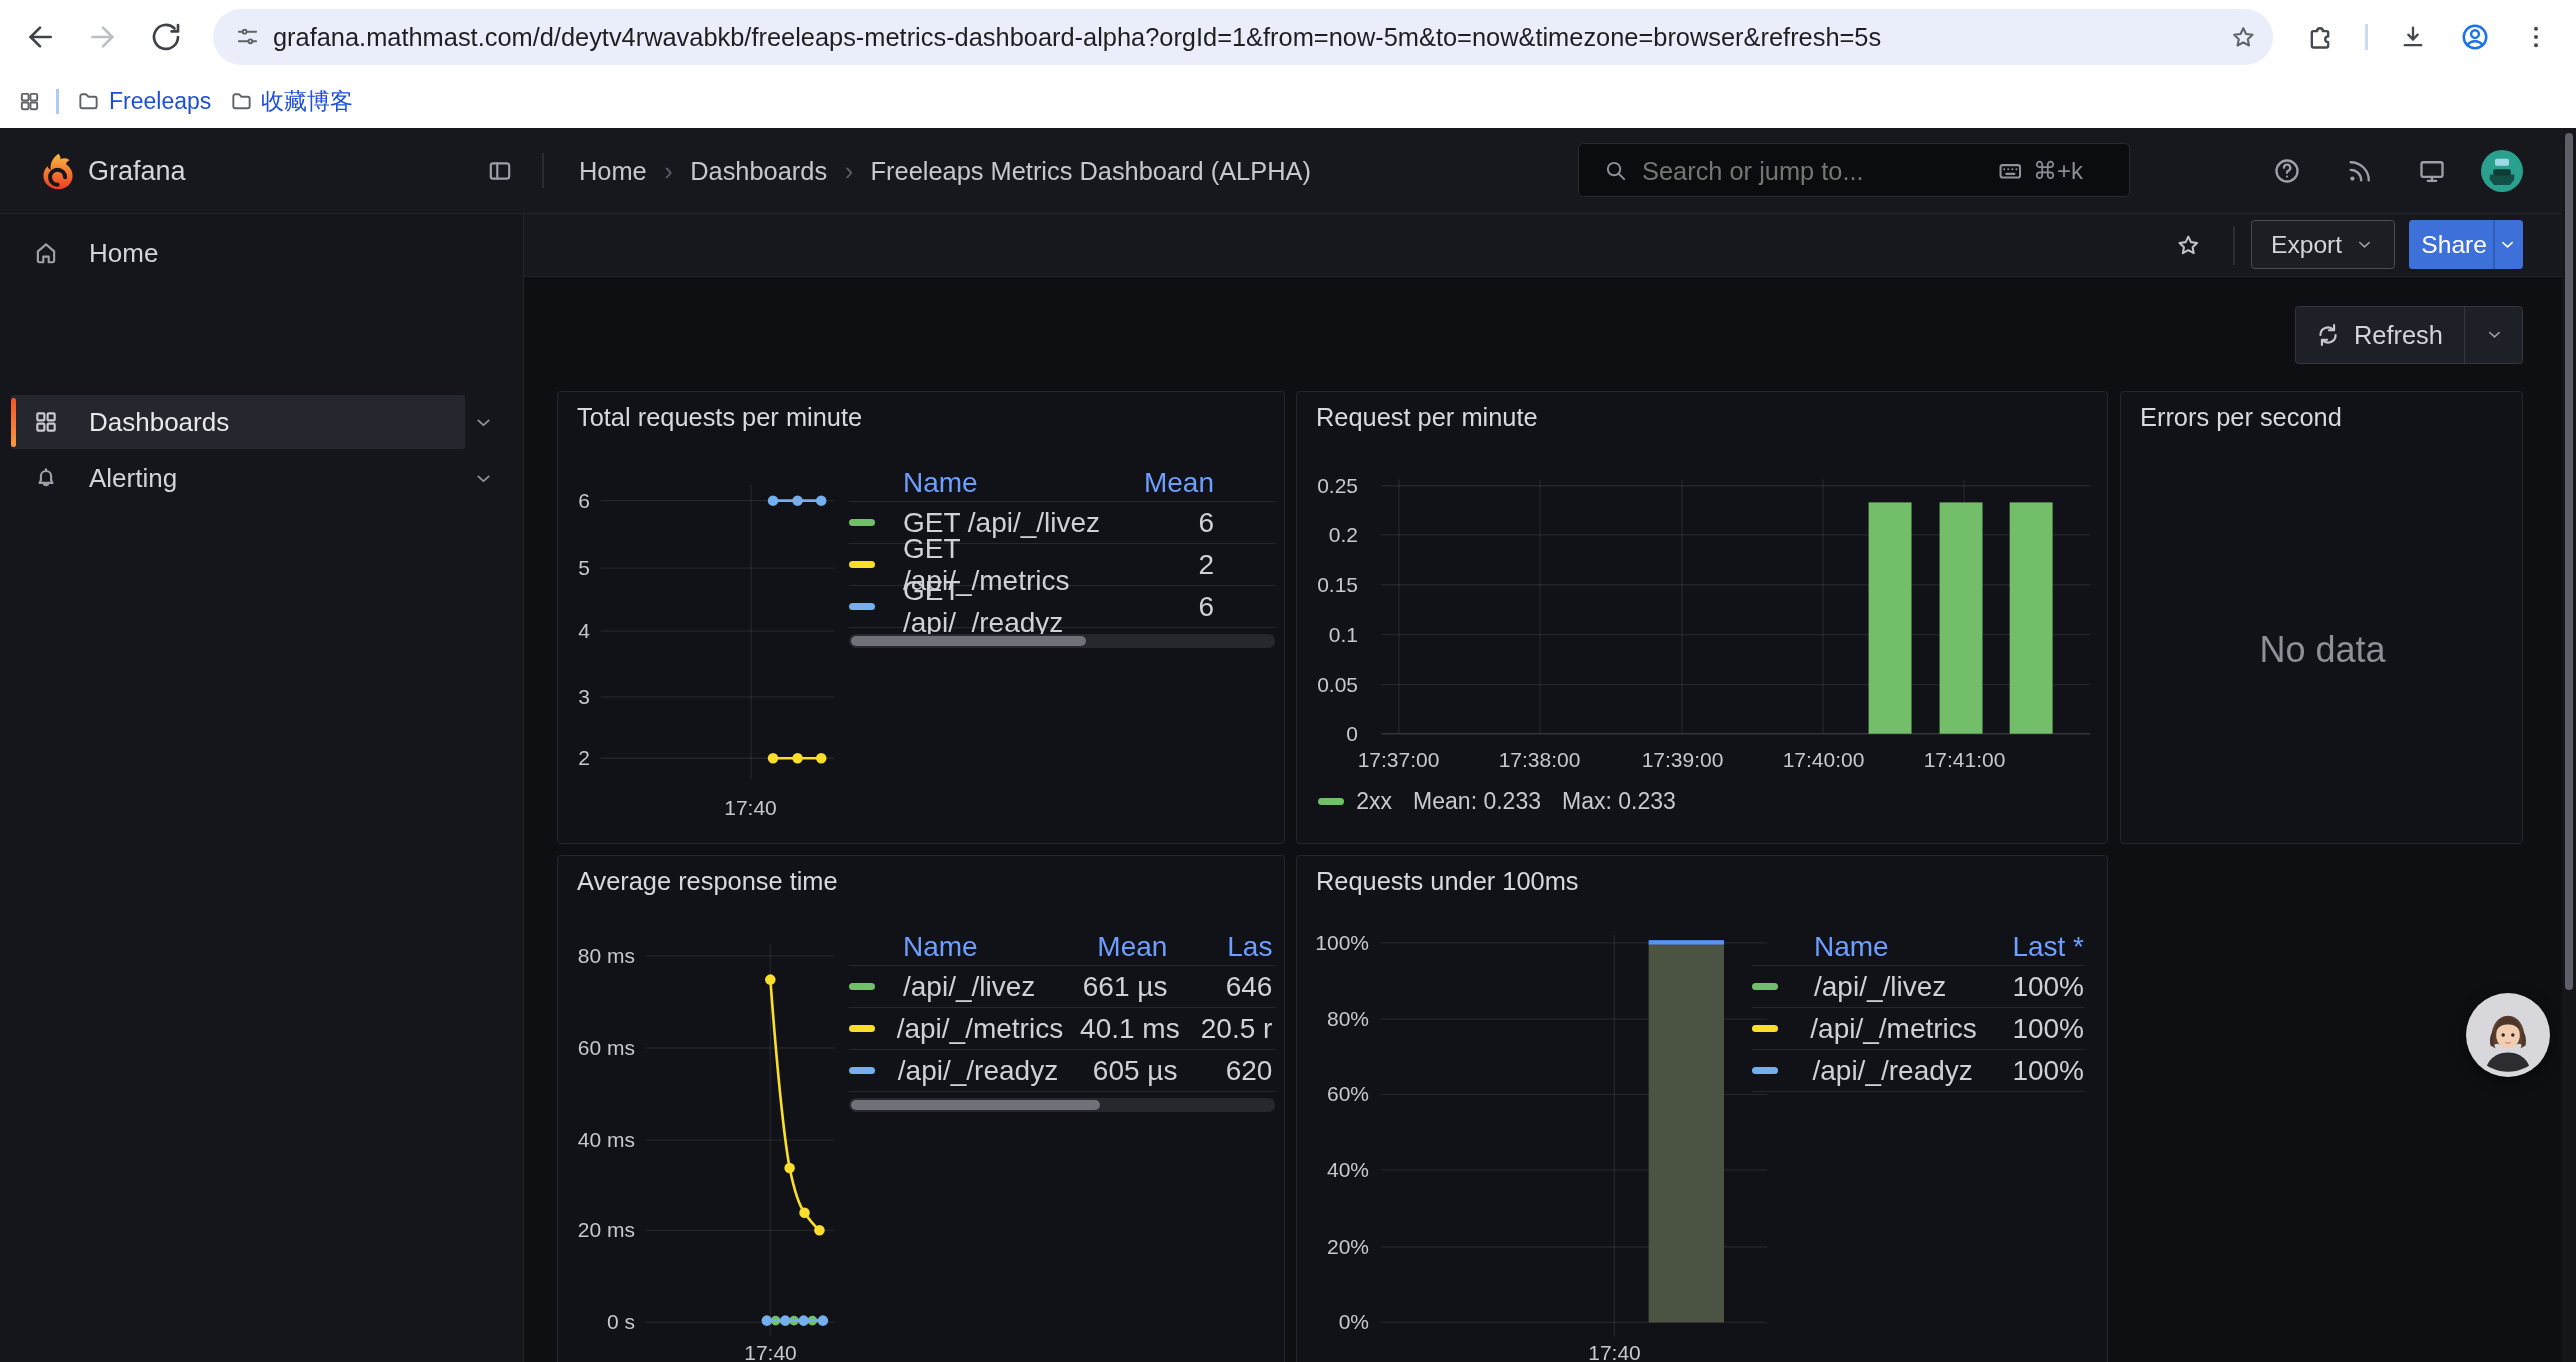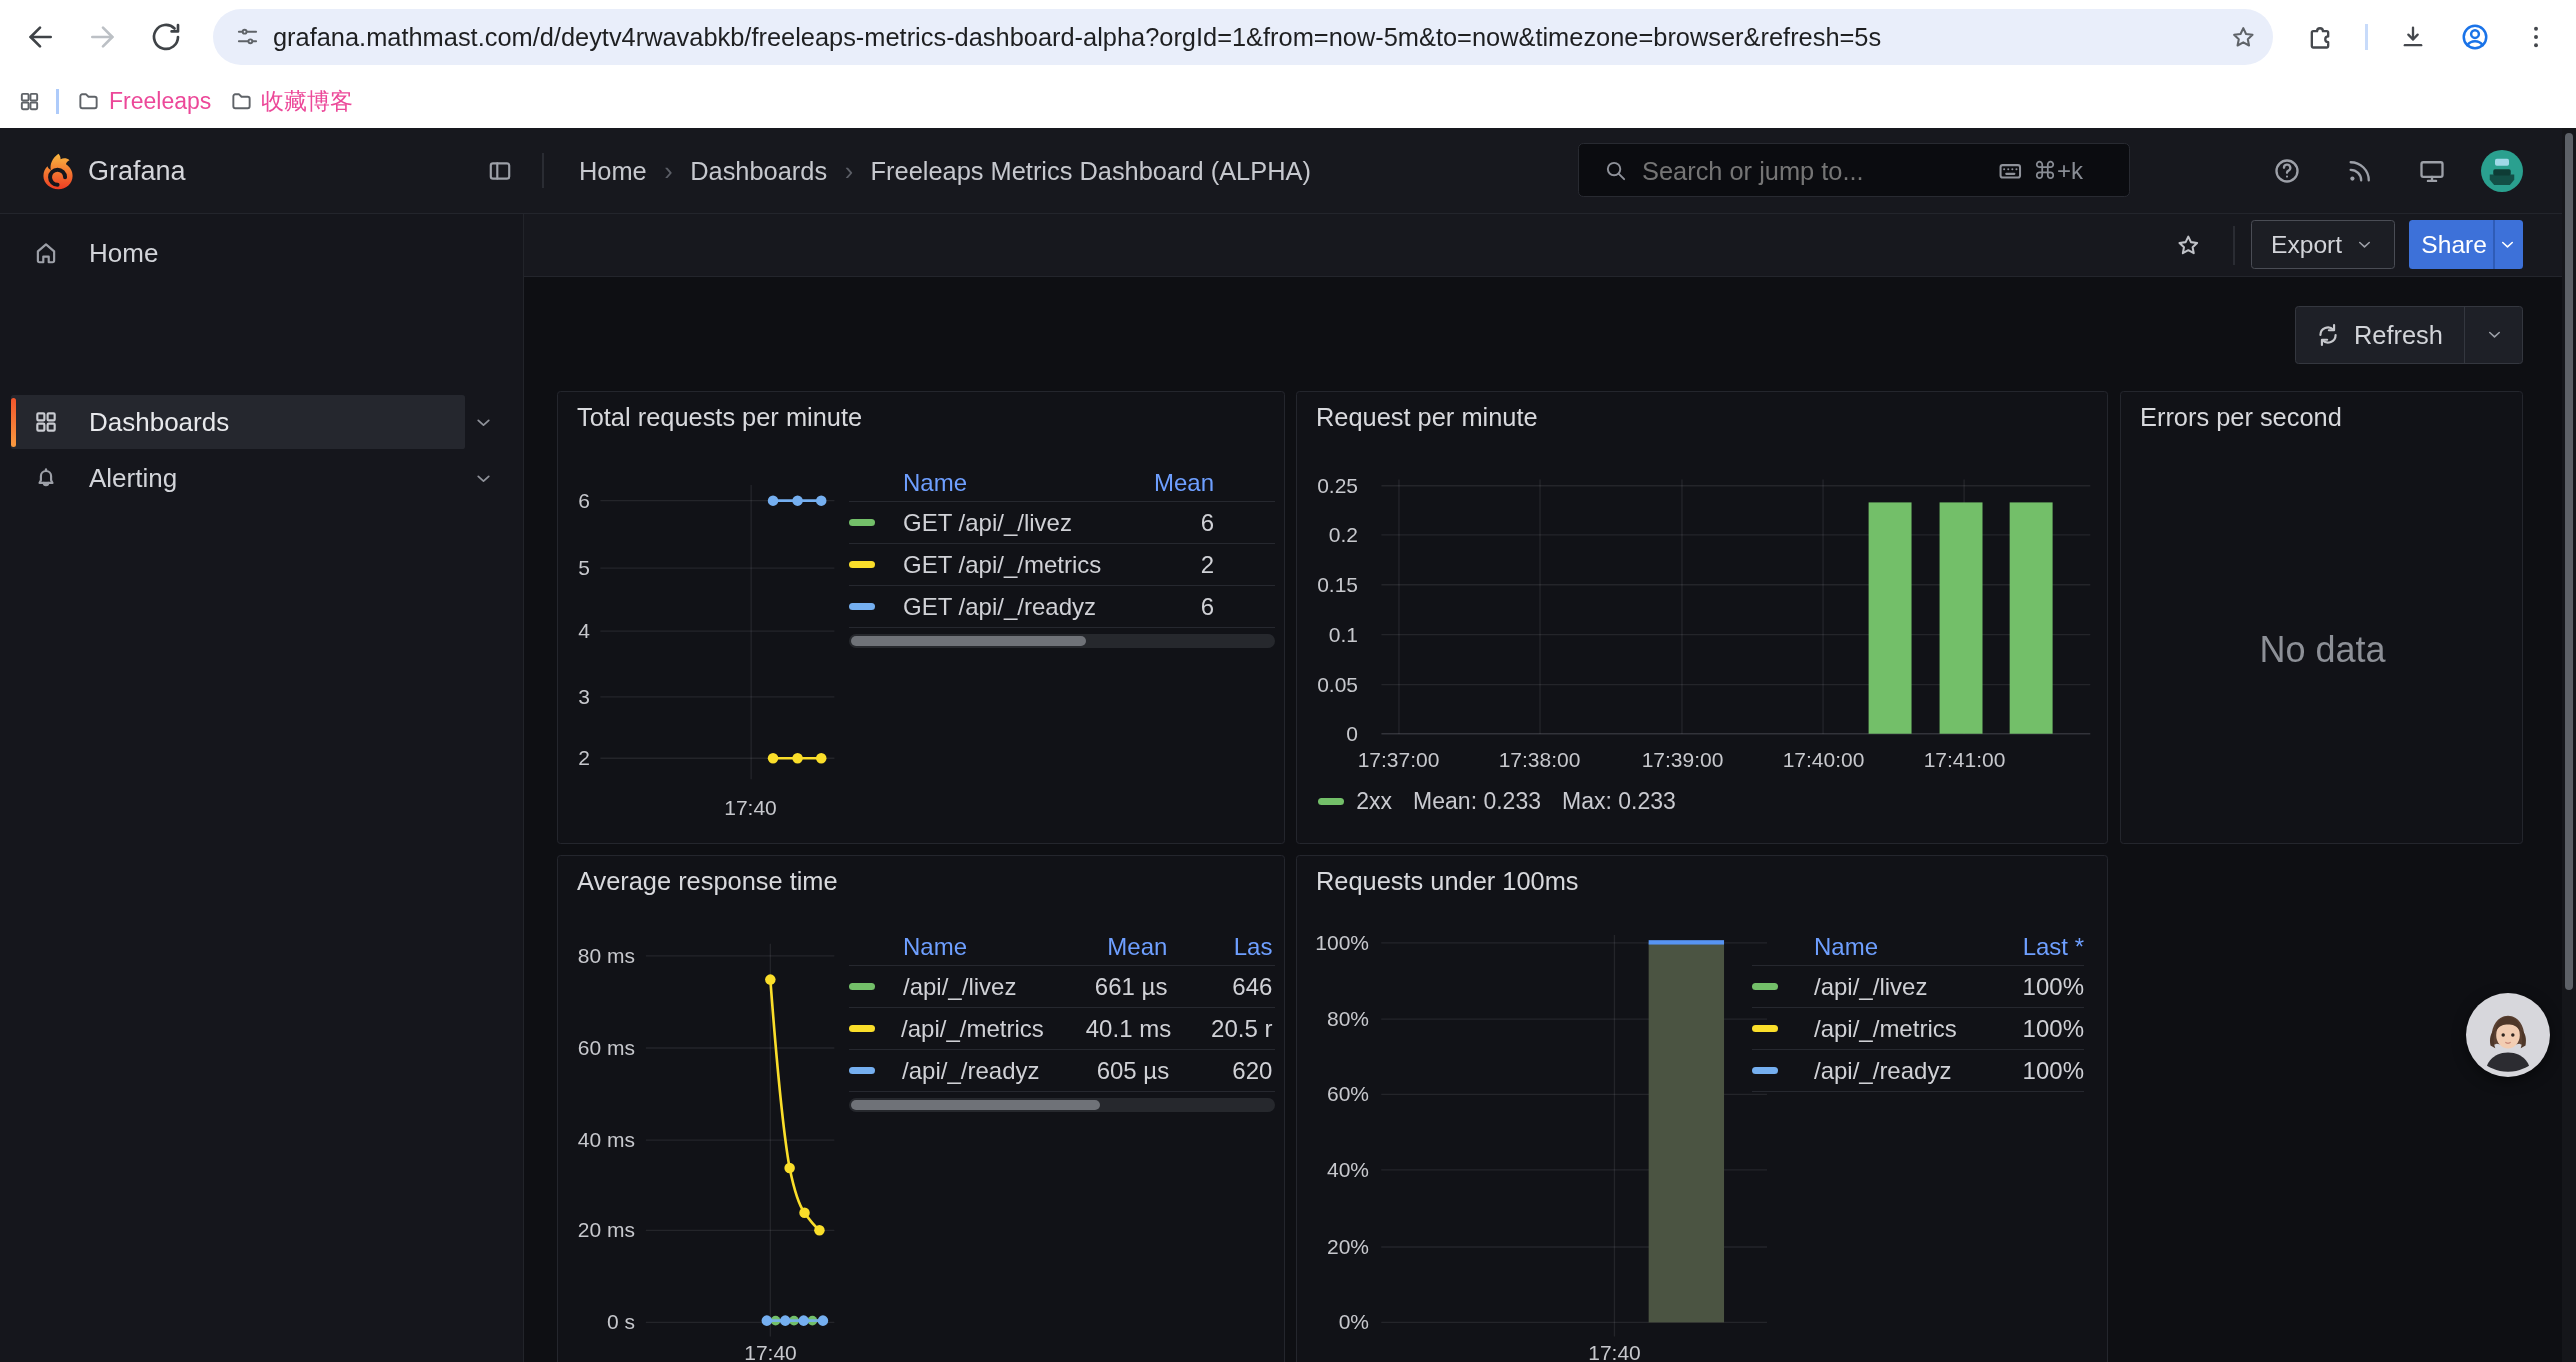--- a/index.html
+++ b/index.html
@@ -10,33 +10,33 @@
   .txt{position:absolute;white-space:nowrap;}
   .ic{position:absolute;display:block;color:#9da0a8;}
   .ic svg{width:100%;height:100%;display:block;fill:none;stroke:currentColor;
           stroke-width:2;stroke-linecap:round;stroke-linejoin:round;}
   
   .toolbar{left:0;top:0;width:2576px;height:74px;background:#fff;}
   .urlbar{left:213px;top:8.8px;width:2060px;height:56px;border-radius:28px;background:#e9eefa;}
   .urlbar input{position:absolute;left:58px;top:0;width:1920px;height:56px;background:transparent;
                 border:none;outline:none;font:25.4px "Liberation Sans",sans-serif;color:#1e1f21;}
   .bmbar{left:0;top:74px;width:2576px;height:54px;background:#fff;border-bottom:0.9px solid #e8eaed;}
-  .bmlabel{font-size:23px;color:#ec4899;line-height:54px;}
+  .bmlabel{font-size:23px;color:#1d4ed8;line-height:54px;}
   
   .gf{left:0;top:128px;width:2576px;height:1235px;background:#0e0f13;overflow:hidden;}
   .gfheader{left:0;top:0;width:2576px;height:86px;background:#17181e;border-bottom:0.9px solid #23252c;box-sizing:border-box;}
   .sidebar{left:0;top:86px;width:524px;height:1149px;background:#15161c;border-right:0.9px solid #22242a;box-sizing:border-box;}
   .navrow{position:absolute;left:0;width:524px;height:54px;}
   .navlabel{position:absolute;left:89px;top:0;line-height:54px;font-size:26px;color:#d2d4d9;}
   .subheader{left:524px;top:86px;width:2038px;height:63px;background:#17181e;border-bottom:0.9px solid #23252c;box-sizing:border-box;}
   .gfbtn{position:absolute;box-sizing:border-box;border-radius:3.5px;font-size:24.6px;color:#d2d4d9;}
   .panel{position:absolute;background:#111217;border:0.9px solid #24262d;border-radius:3.5px;box-sizing:border-box;overflow:hidden;}
   .ptitle{position:absolute;left:19px;top:10.5px;font-size:25.4px;font-weight:500;color:#d8d9dd;}
   .tick{position:absolute;color:#c7c8cd;font-size:21px;line-height:26px;}
-  .tbl{position:absolute;font-size:24px;color:#d0d1d6;}
+  .tbl{position:absolute;font-size:28px;color:#d0d1d6;}
   .trow{display:flex;align-items:center;height:41px;border-bottom:0.9px solid #26282f;}
   .thead{height:37px;}
   .thead span{color:#6e9fff;font-weight:500;}
   .pill{width:26px;height:7px;border-radius:3.5px;display:block;}
   .sbtrack{position:absolute;height:14px;border-radius:7px;background:#26282d;}
   .sbthumb{position:absolute;top:1.8px;left:1.8px;height:10.5px;border-radius:5.3px;background:#6f7278;}
   .chart{position:absolute;left:0;top:0;pointer-events:none;}
 </style>
 </head>
 <body>

